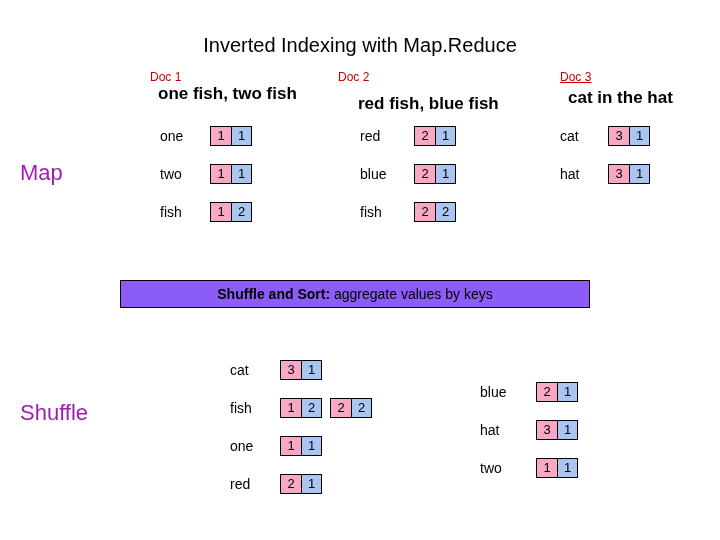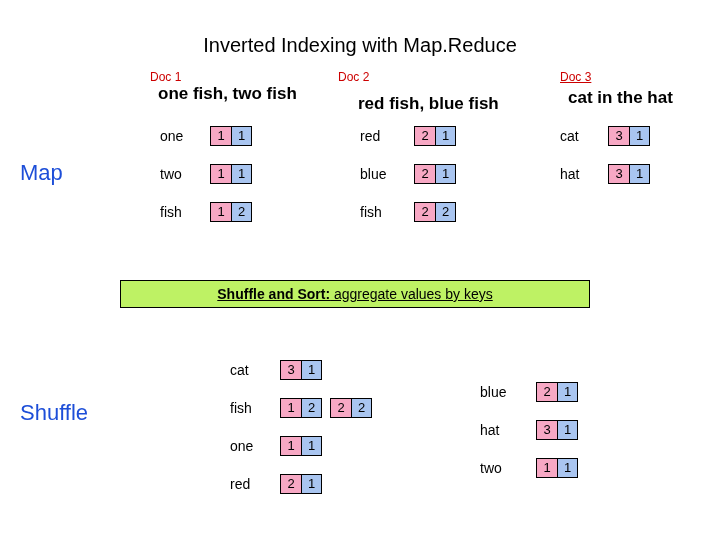--- a/index.html
+++ b/index.html
@@ -47,34 +47,33 @@
     text-align: center;
     font-size: 13px;
   }
   .pink { background: #f7a8c4; }
   .blue { background: #a9c5f0; }
   .cell + .cell { border-left: 1px solid #000; }
   .stage-label {
     position: absolute;
     left: 20px;
     font-size: 22px;
-    color: #1d4ed8;
+    color: #a21caf;
   }
   .shuffle-bar {
     position: absolute;
     left: 120px;
     width: 470px;
     top: 280px;
     height: 28px;
-    background: #bef264;
+    background: #8b5cf6;
     border: 1px solid #000;
     text-align: center;
     font-size: 14px;
     line-height: 26px;
-    text-decoration: underline;
   }
   .shuffle-bar .bold { font-weight: bold; }
 </style>
 </head>
 <body>
 
 <div class="title">Inverted Indexing with Map.Reduce</div>
 
 <div class="doc-label" style="left:150px; top:70px;">Doc 1</div>
 <div class="doc-text" style="left:158px; top:84px;">one fish, two fish</div>

